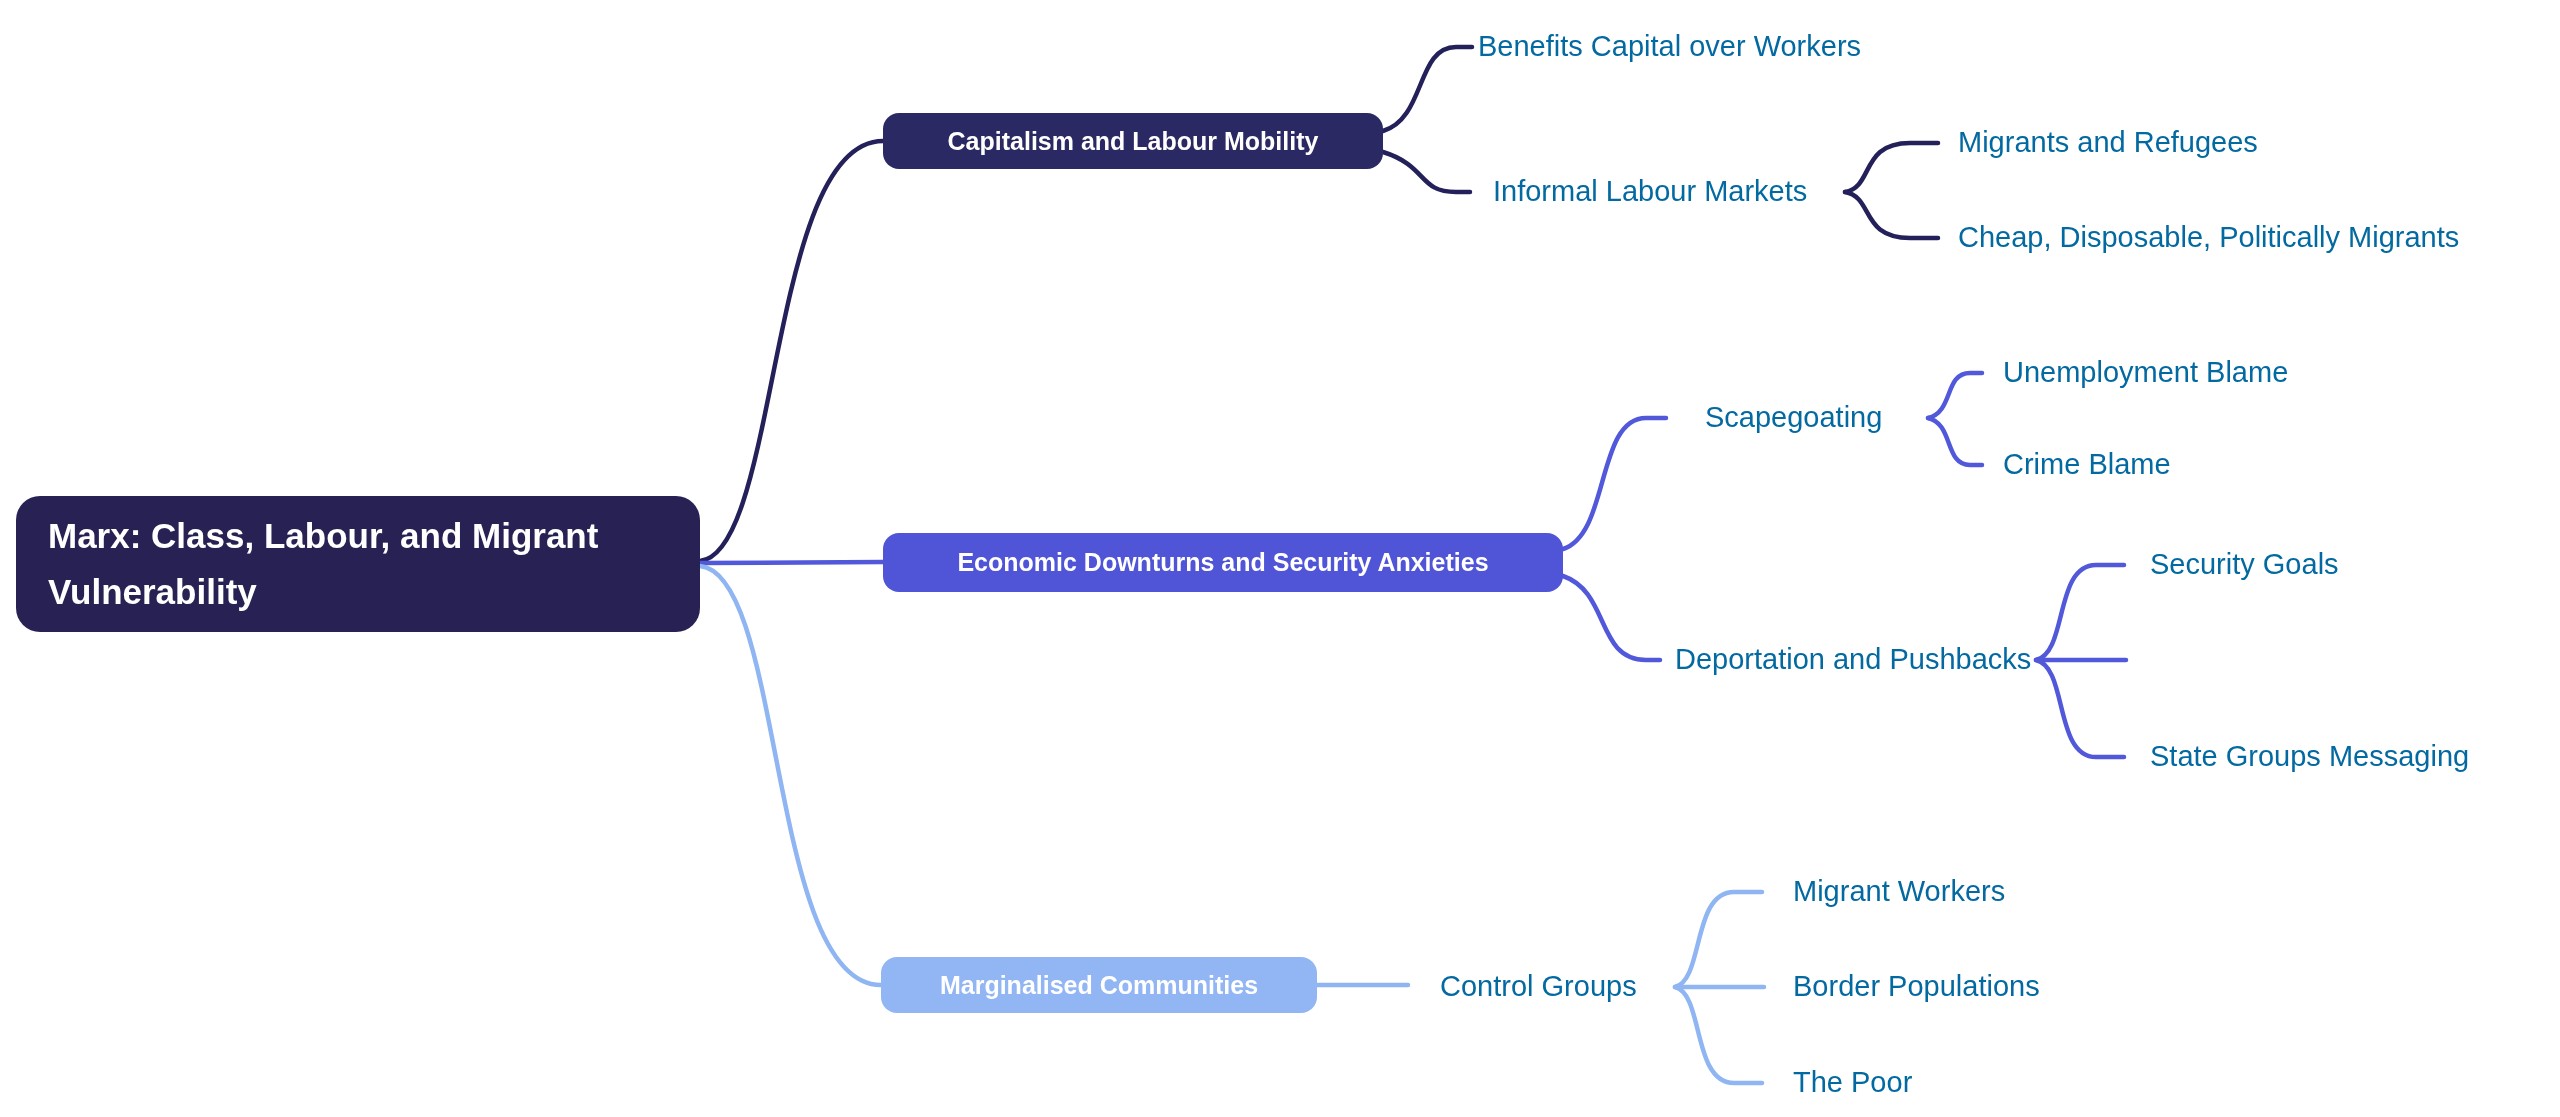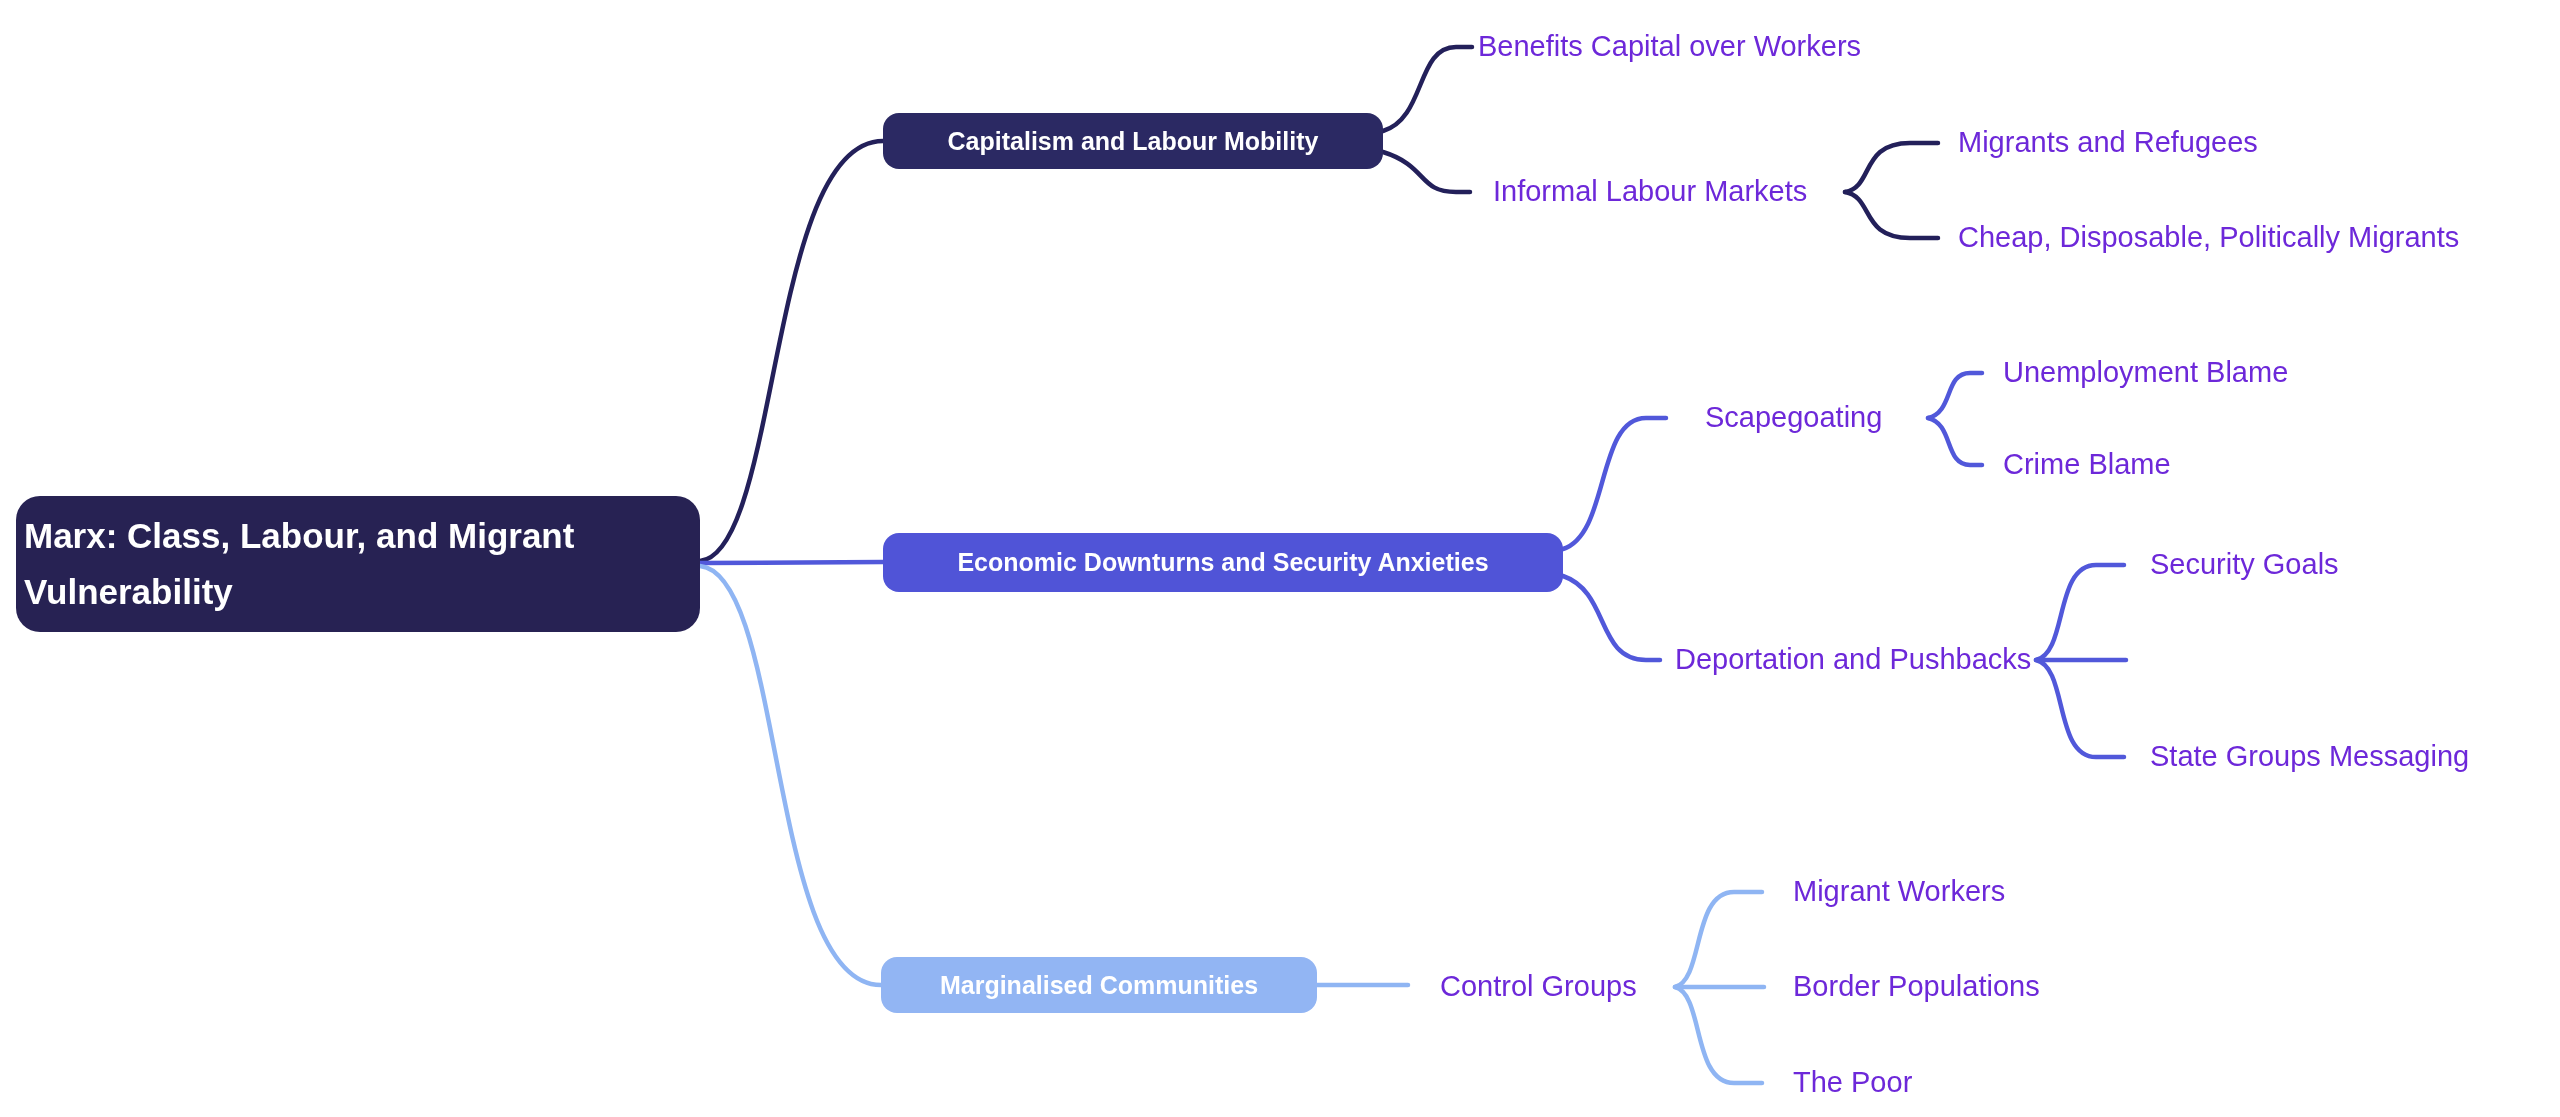--- a/index.html
+++ b/index.html
@@ -21,30 +21,30 @@
     display:flex;align-items:center;justify-content:center;
     color:#ffffff;font-weight:bold;white-space:nowrap;
     border-radius:16px;font-size:25px;
     box-sizing:border-box;
   }
   .node-root{
     left:16px;top:496px;width:684px;height:136px;
     background:#272253;border-radius:24px;
     font-size:35px;line-height:56px;
     justify-content:flex-start;
-    padding:0 8px;white-space:normal;
+    padding:0 32px;white-space:normal;
   }
   .node-b1{left:883px;top:113px;width:500px;height:56px;background:#2b2963;}
   .node-b2{left:883px;top:533px;width:680px;height:59px;background:#5054d7;}
   .node-b3{left:881px;top:957px;width:436px;height:56px;background:#92b5f3;}
 
   .leaf{
     position:absolute;
     transform:translateY(-52%);
-    color:#6d28d9;font-size:29px;white-space:nowrap;
+    color:#0369a1;font-size:29px;white-space:nowrap;
   }
 </style>
 </head>
 <body>
 
 <div class="canvas">
 
   <svg class="edges" viewBox="0 0 2560 1117">
 
     <path class="edge-b1" d="M700,561 C780,553 768,141 883,141"></path>

